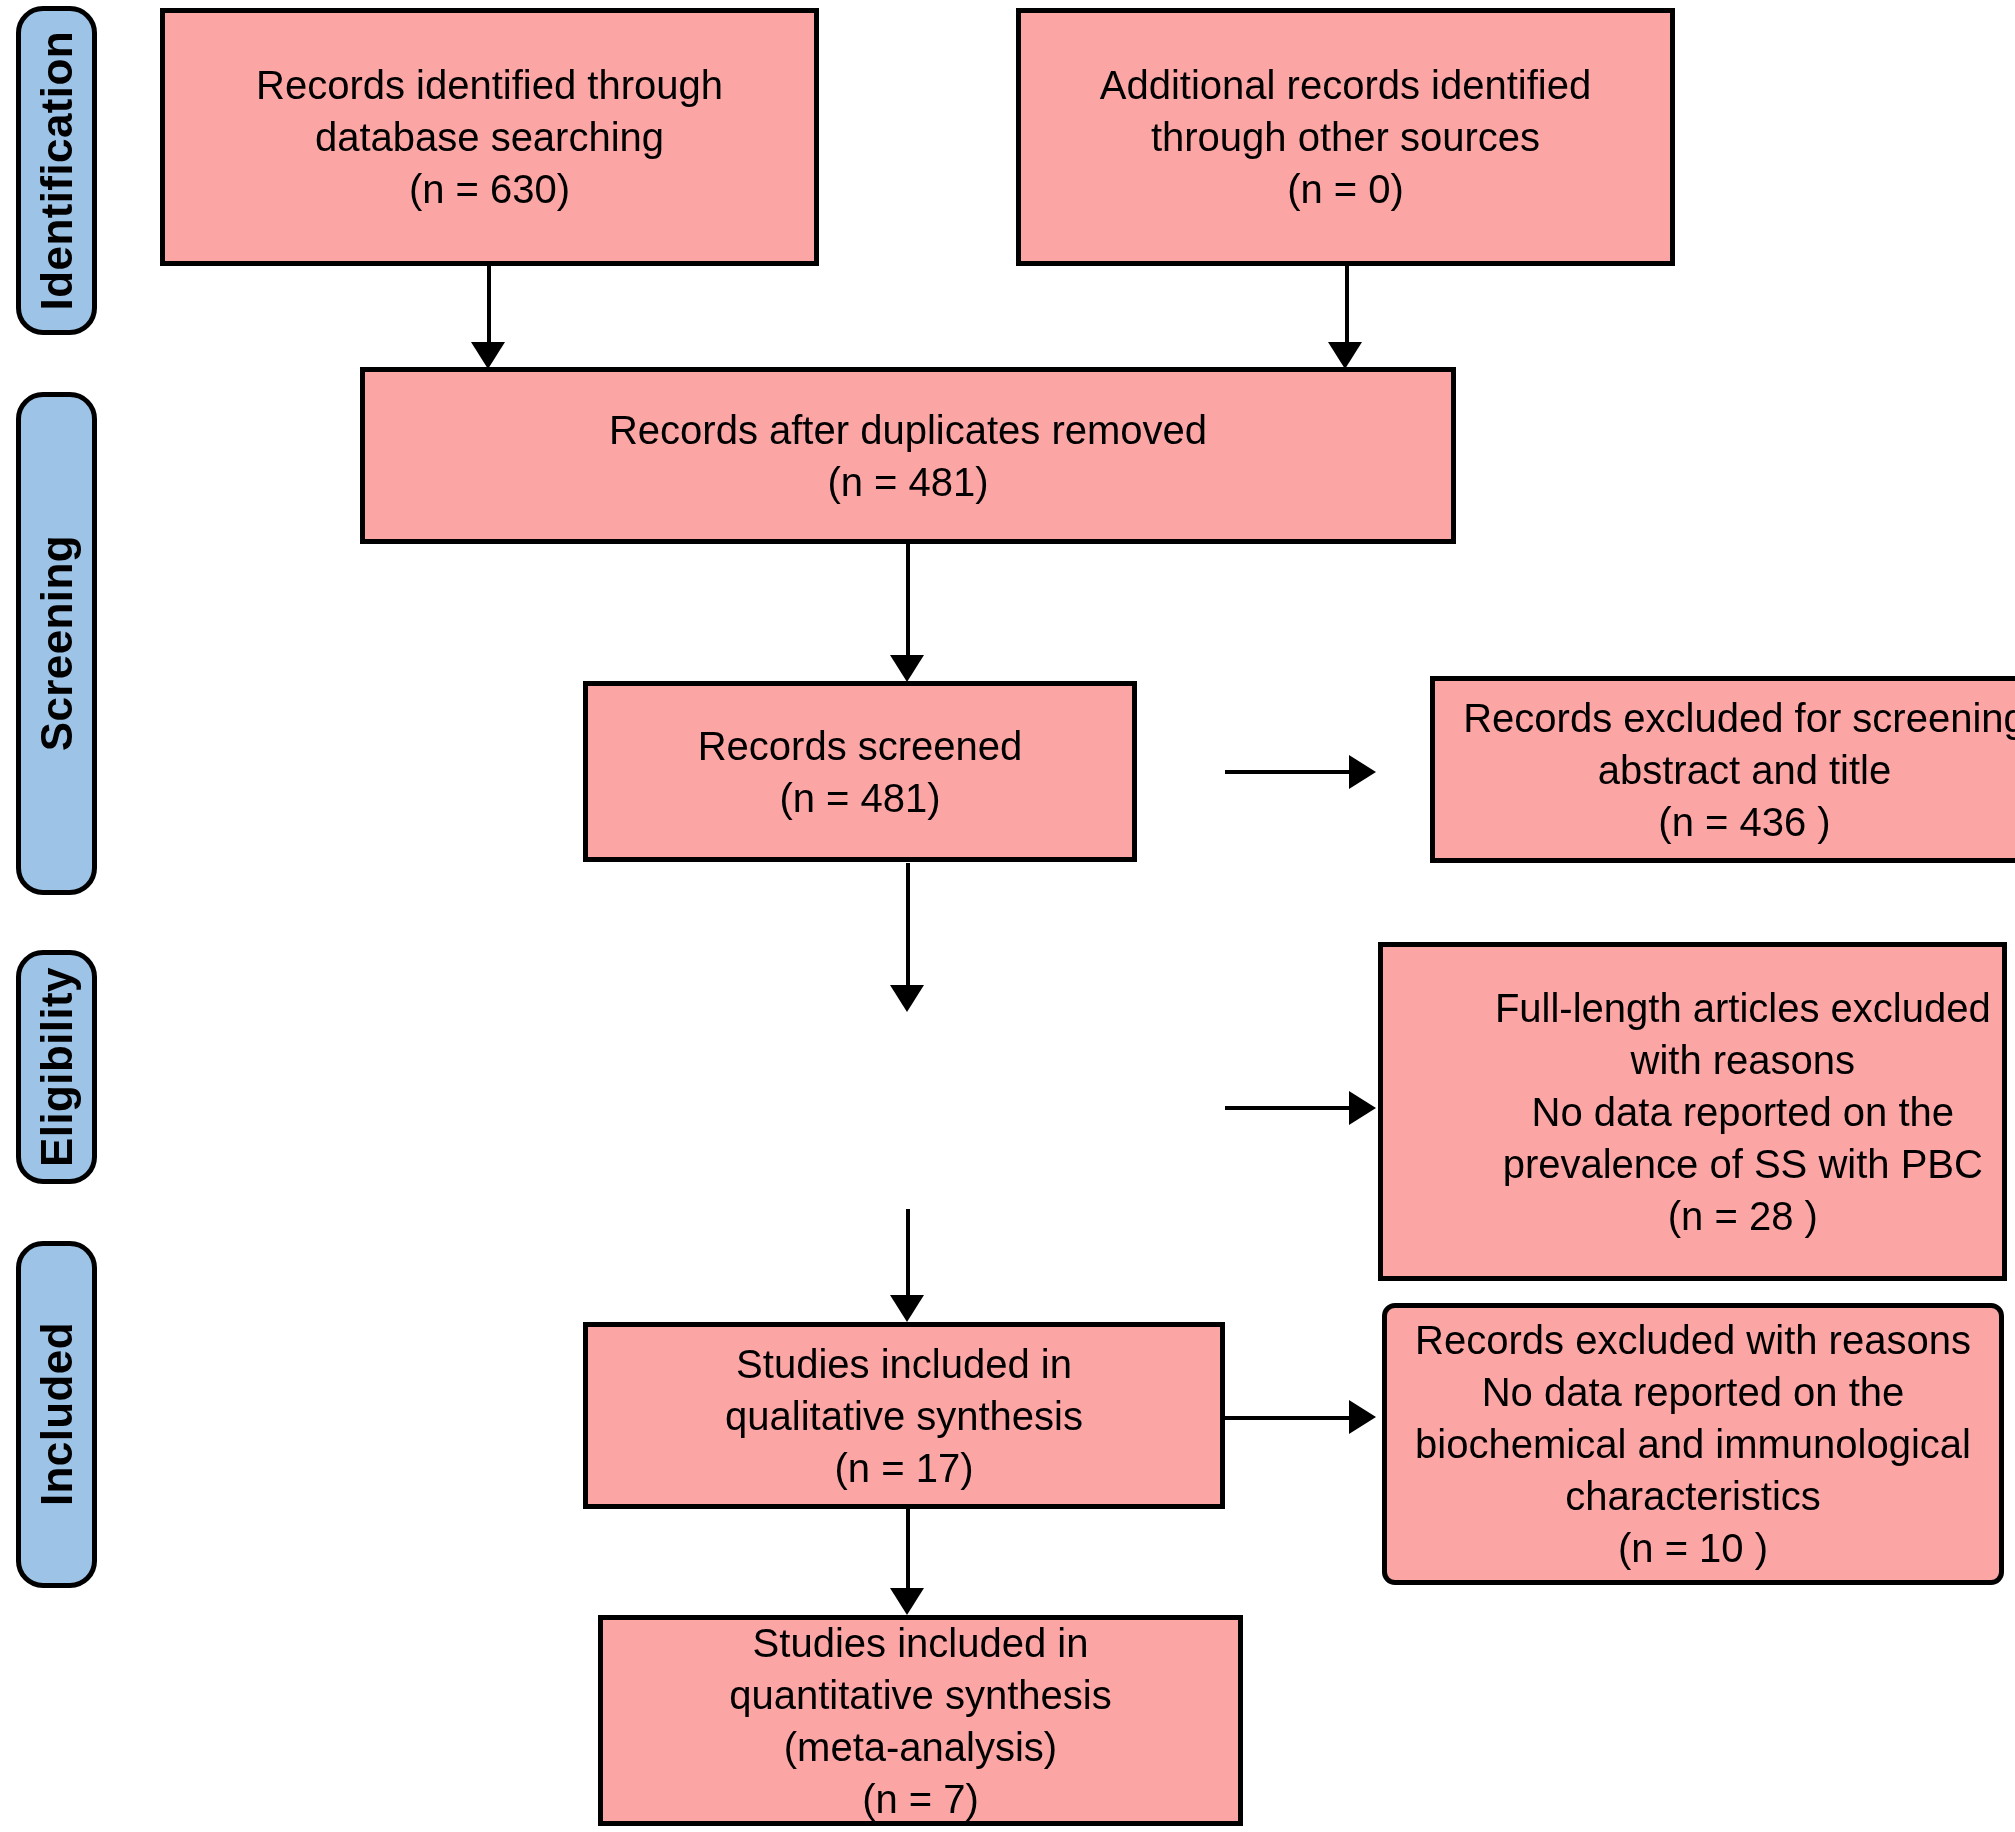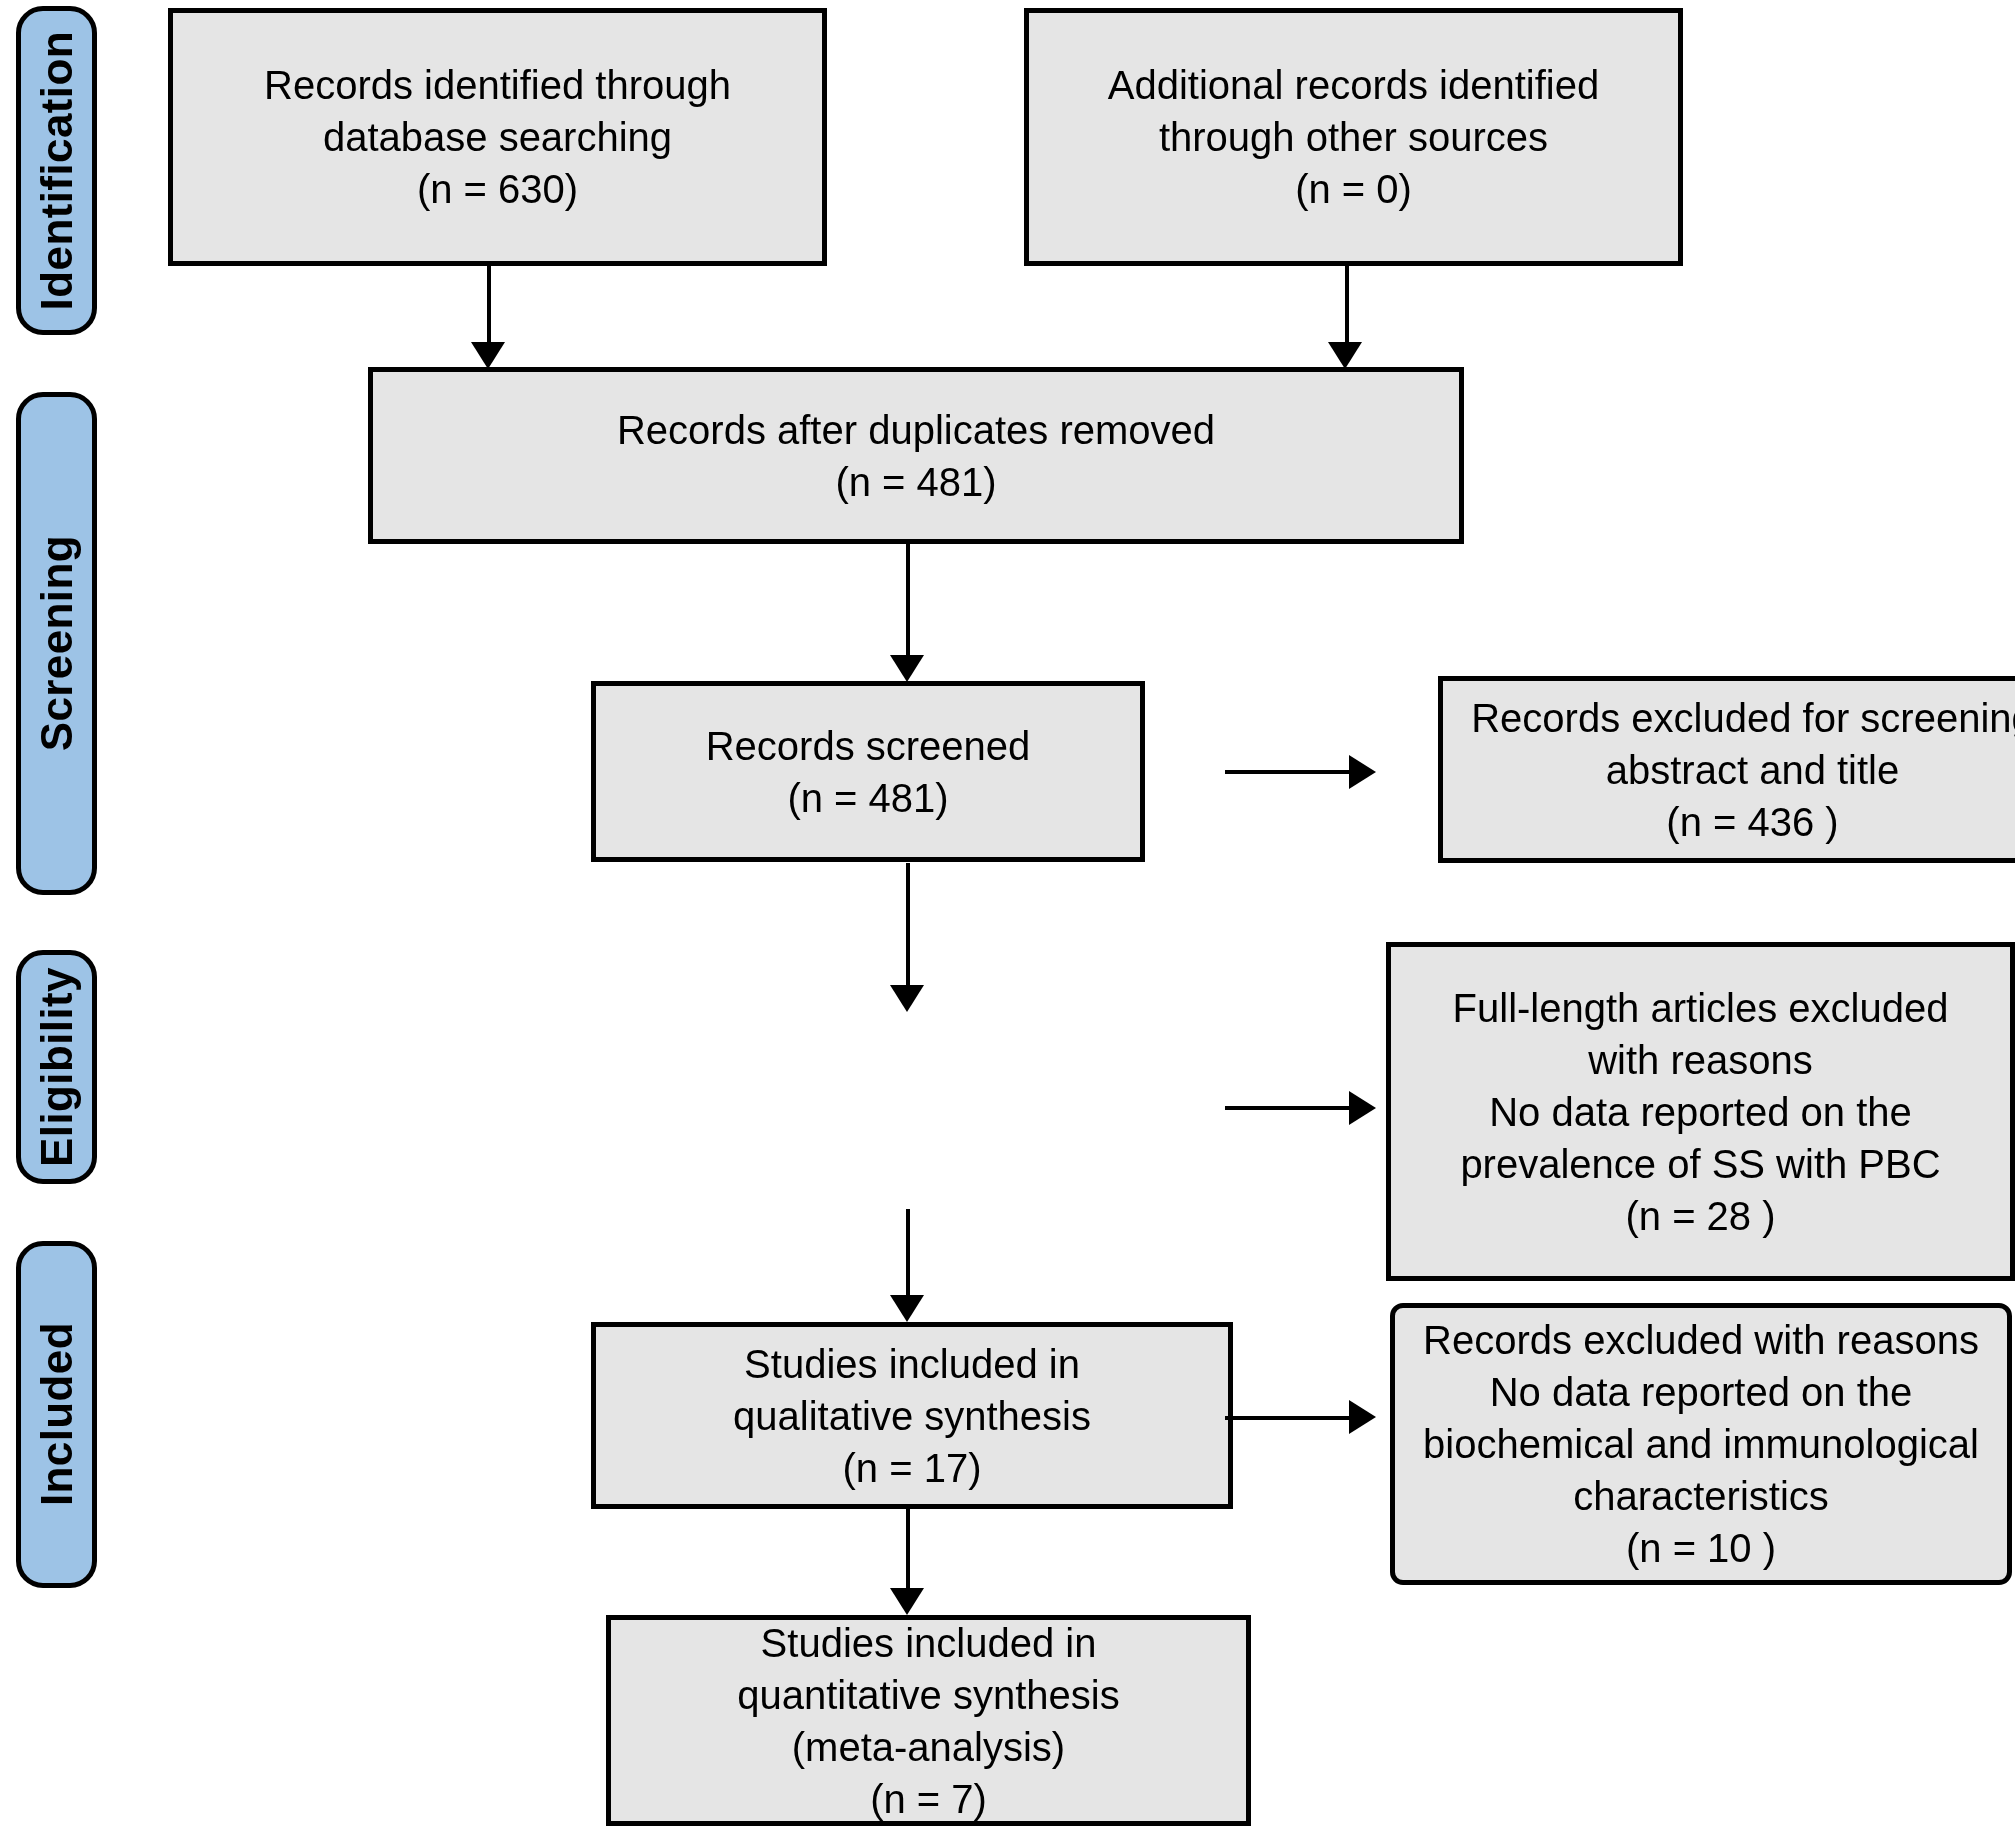--- a/index.html
+++ b/index.html
@@ -35,27 +35,26 @@
     font-size: 44px;
     letter-spacing: 0.4px;
     color: #000000;
     white-space: nowrap;
     line-height: 1;
   }
   
   .flow-box {
     position: absolute;
     box-sizing: border-box;
-    background: #e5e5e5;
+    background: #fca5a5;
     border: 5.6px solid #000000;
     display: flex;
     align-items: center;
     justify-content: center;
     text-align: center;
-    margin-left: 8px;
   }
   .flow-box .box-text {
     font-size: 40px;
     line-height: 1.30;
     color: #000000;
     padding: 0 11.3px;
     white-space: pre-line;
   }
   
   .vline {
@@ -143,21 +142,21 @@
 (n = 436 )</div>
   </div>
 
   <div class="hline" style="left:1225px; top:770px; width:126px;"></div>
   <div class="arrow-right" style="left:1349px; top:755px;"></div>
 
   <div class="vline" style="left:906px; top:863px; height:129px;"></div>
   <div class="arrow-down" style="left:890px; top:985px;"></div>
 
 
-  <div class="flow-box" style="left:1378px; top:942px; width:629px; height:339px;">
+  <div class="flow-box" style="left:1378px; top:942px; width:629px; height:339px;justify-content:flex-end;">
     <div class="box-text">Full-length articles excluded
 with reasons
 No data reported on the
 prevalence of SS with PBC
 (n = 28 )</div>
   </div>
 
   <div class="hline" style="left:1225px; top:1106px; width:126px;"></div>
   <div class="arrow-right" style="left:1349px; top:1091px;"></div>
 

